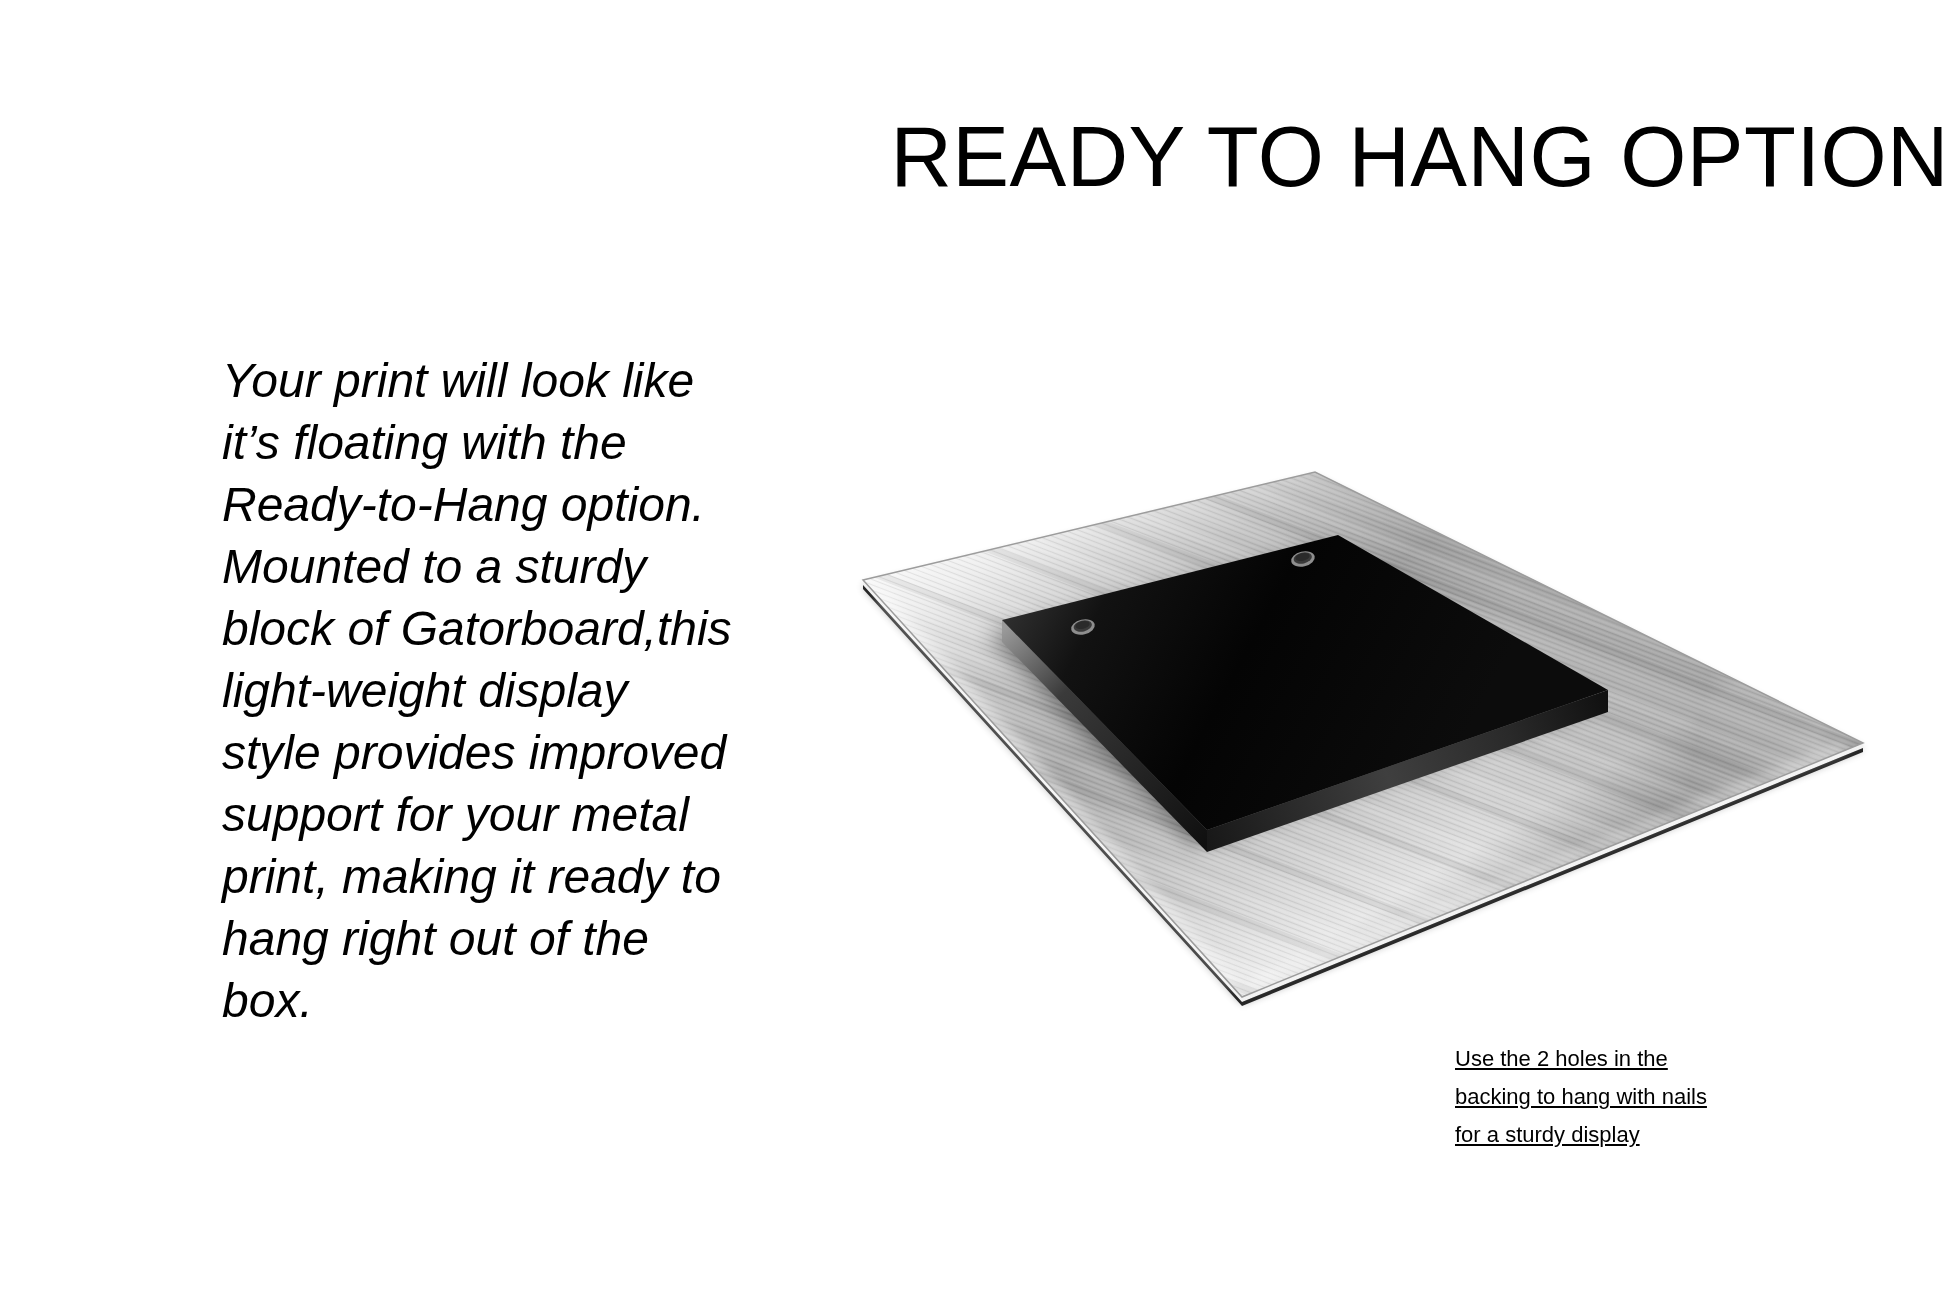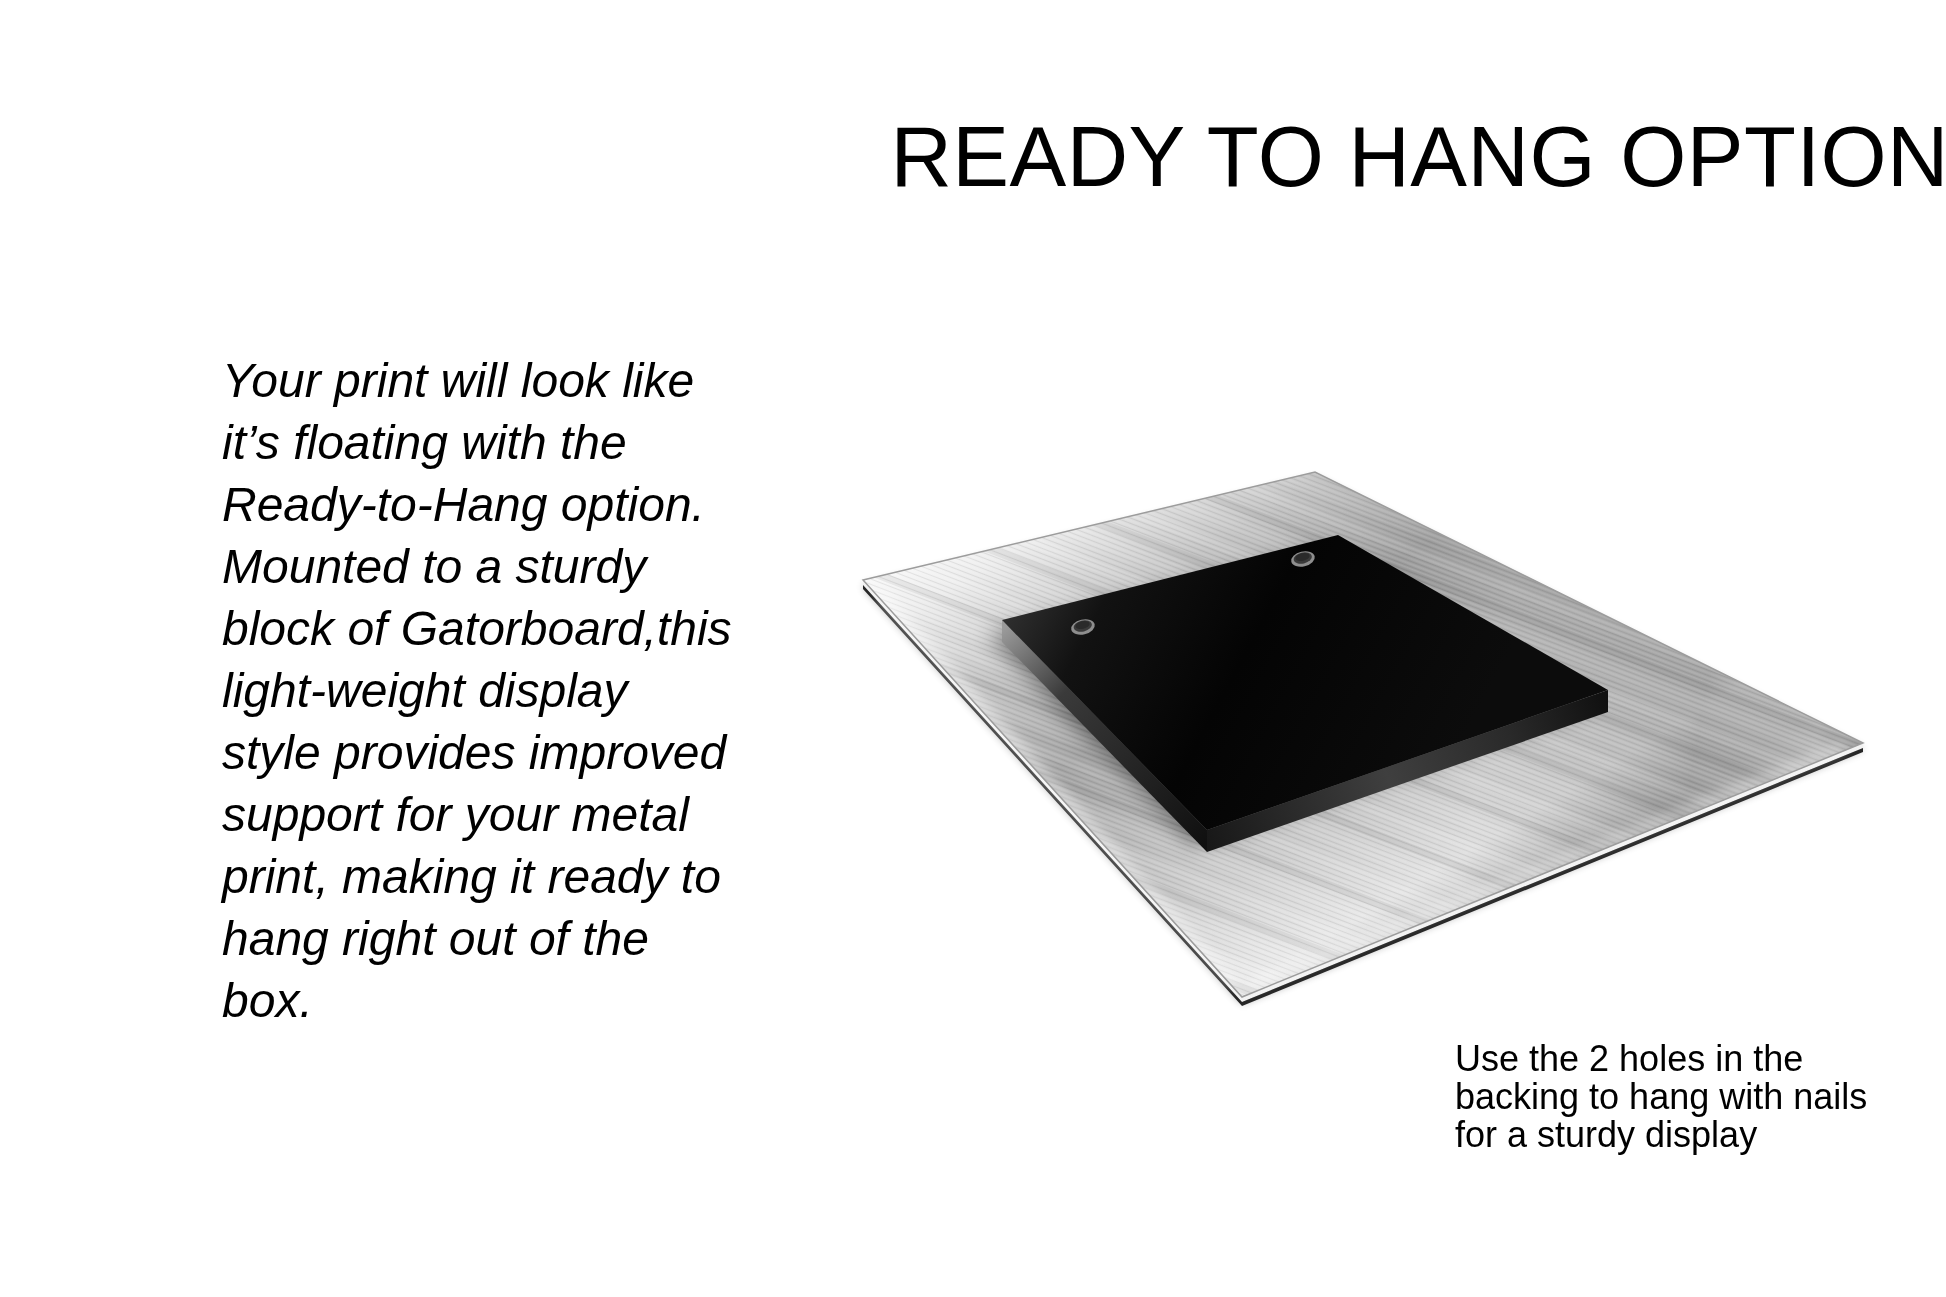--- a/index.html
+++ b/index.html
@@ -38,23 +38,24 @@
     line-height: 62px;
     white-space: pre-line;
     font-style: italic;
   }
   .caption {
     position: absolute;
     top: 1040px;
     left: 1455px;
     width: 460px;
     margin: 0;
-    font-size: 36px;
+    font-size: 22px;
     line-height: 38px;
     white-space: pre-line;
+    text-decoration: underline;
   }
   .photo {
     position: absolute;
     inset: 0;
     margin: 0;
   }
   .photo svg {
     display: block;
     width: 1946px;
     height: 1297px;

